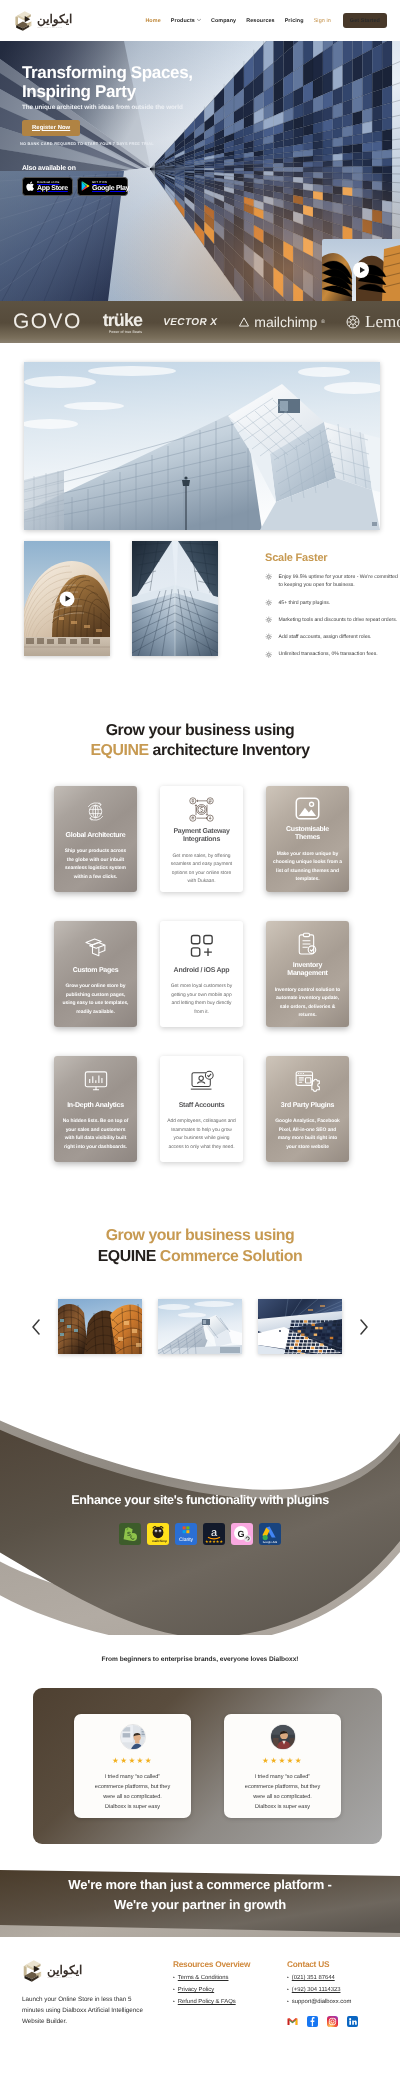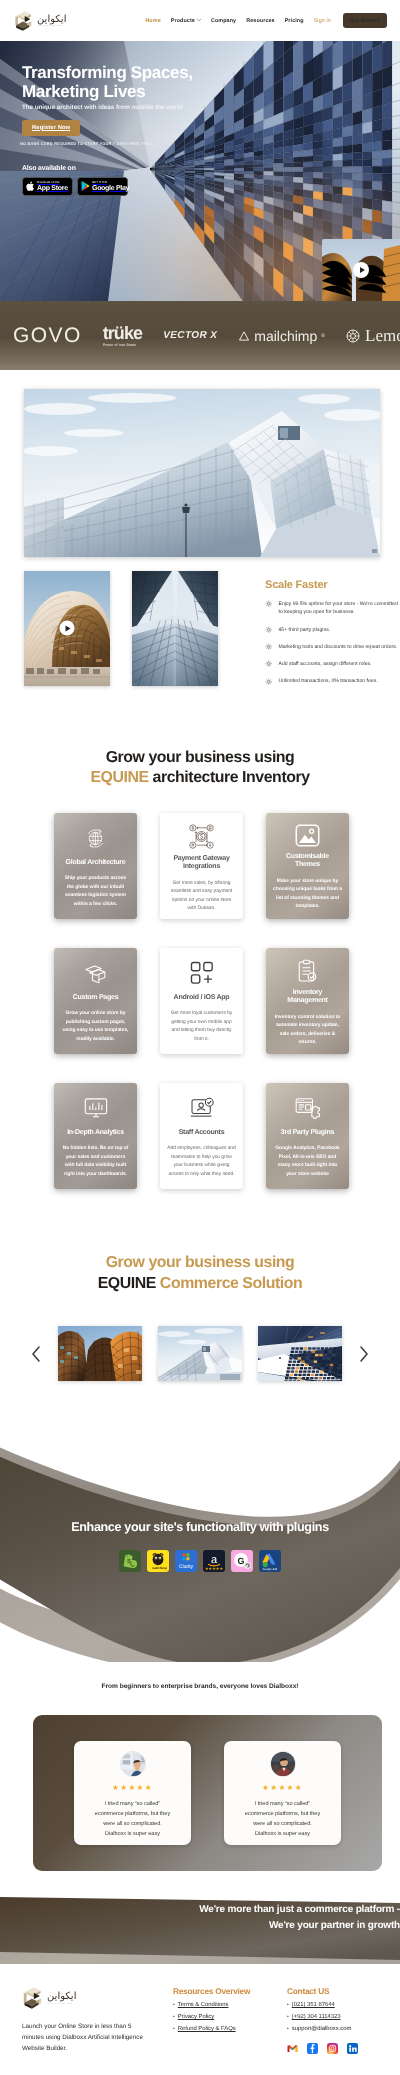--- a/index.html
+++ b/index.html
@@ -5,21 +5,21 @@
 <style>
 *{margin:0;padding:0;box-sizing:border-box}
 html,body{width:400px;background:#fff;font-family:"Liberation Sans",sans-serif;-webkit-font-smoothing:antialiased;text-rendering:geometricPrecision}
 body{width:400px;overflow-x:hidden;position:relative}
 
 
 .hdr{height:41px;display:flex;align-items:center;background:#fff;position:relative;z-index:20}
 .brand{display:flex;align-items:center;margin-left:13px}
 .brand-mark{width:21px;height:22px;display:block}
 .brand-txt{margin-left:3px;display:flex;flex-direction:column;align-items:flex-start}
-.brand-ar{font-size:10px;letter-spacing:.1px;color:#39302a;font-weight:400;direction:rtl;white-space:nowrap}
+.brand-ar{font-size:12px;letter-spacing:.1px;color:#39302a;font-weight:700;direction:rtl;white-space:nowrap}
 .brand-sub{font-size:1.28px;letter-spacing:.18px;color:#9a9087;margin-top:1.6px;white-space:nowrap}
 .nav{margin-left:auto;display:flex;align-items:center;gap:10px;margin-right:13px}
 .nav a{font-size:5.4px;color:#2b2b2b;text-decoration:none;font-weight:600;letter-spacing:.1px;white-space:nowrap}
 .nav a.active{color:#c08a3e}
 .nav a.signin{color:#c08a3e;font-weight:500}
 .chev{display:inline-block;width:4px;height:4px;margin-left:2px;vertical-align:0px}
 .btn-start{background:#48392a;color:#fff;font-size:5.5px;font-weight:700;border-radius:3px;padding:4.5px 7px;letter-spacing:0;white-space:nowrap;margin-left:2px}
 
 
 .hero{position:relative;height:260px;overflow:hidden;background:#2d3b52}
@@ -33,28 +33,28 @@
 .badges{display:flex;gap:4px;margin-top:5px}
 .badge{background:#000;border-radius:3.5px;height:19px;width:51px;display:flex;align-items:center;padding:0 3px;gap:2px;border:.5px solid #555;flex:0 0 51px}
 .badge .bl{display:flex;flex-direction:column;line-height:1;justify-content:center}
 .badge .bl b{font-size:7px;color:#fff;font-weight:600;letter-spacing:-.3px;white-space:nowrap}
 .badge .bl i{font-size:2.9px;color:#fff;font-style:normal;letter-spacing:.05px;white-space:nowrap;margin-bottom:.6px}
 .videocard{position:absolute;right:0;bottom:0;width:78px;height:62px;overflow:hidden;z-index:4;border-top-left-radius:2px}
 .playbtn{position:absolute;left:50%;top:50%;transform:translate(-50%,-50%);width:16px;height:16px;border-radius:50%;background:#fff;display:flex;align-items:center;justify-content:center}
 .playbtn i{display:block;width:0;height:0;border-left:5px solid #222;border-top:3.2px solid transparent;border-bottom:3.2px solid transparent;margin-left:2px}
 
 
-.logoband{height:69px;background:linear-gradient(180deg,#5c5242 0%,#564b3b 52%,#7a6f5b 88%,#8a8070 100%);display:flex;align-items:center;overflow:hidden}
+.logoband{height:42px;background:linear-gradient(180deg,#5c5242 0%,#564b3b 52%,#7a6f5b 88%,#8a8070 100%);display:flex;align-items:center;overflow:hidden}
 .logoband .row{display:flex;align-items:center;gap:21px;padding-left:13px;white-space:nowrap}
 .lg{color:#efece6;display:flex;align-items:center}
 
 
 .showcase{padding-top:19px}
 .sc-main{margin:0 20px 0 24px;height:168px;position:relative;overflow:hidden;box-shadow:0 1px 5px rgba(0,0,0,.22)}
-.sc-row{display:flex;margin:9px 0 0 24px;gap:22px;align-items:flex-end}
+.sc-row{display:flex;margin:9px 0 0 24px;gap:22px;align-items:center}
 .sc-thumb{width:86px;height:115px;position:relative;overflow:hidden;flex:0 0 86px;box-shadow:0 1px 4px rgba(0,0,0,.2)}
 .sc-text{margin-left:25px;padding-top:13px;width:165px}
 .sc-h{color:#c79a52;font-size:11px;font-weight:700;letter-spacing:-.2px}
 .sc-li{display:flex;gap:6px;margin-top:9px;align-items:flex-start}
 .sc-li .ic{width:7.5px;height:7.5px;flex:0 0 7.5px;margin-top:.3px}
 .sc-li p{font-size:5.1px;line-height:1.62;color:#3a3a3a;font-weight:500;letter-spacing:.0px}
 
 
 .feat{padding-top:62px}
 .sec-h{text-align:center;font-size:15.9px;line-height:1.3;font-weight:700;color:#231f1c;letter-spacing:-.45px}
@@ -91,21 +91,21 @@
 .t-sub{text-align:center;font-size:6.6px;font-weight:700;color:#2c2c2c;margin-top:7px;letter-spacing:-.02px}
 .t-panel{margin:25px 18px 0 33px;height:156px;border-radius:9px;background:linear-gradient(135deg,#4e4031 0%,#5a4d3e 30%,#8d8984 62%,#a8a8a8 100%);display:flex;align-items:center;justify-content:center;gap:33px}
 .t-card{width:117px;height:104px;background:#fdfcfa;border-radius:7px;padding:10px 12px;text-align:center;box-shadow:0 1px 4px rgba(0,0,0,.18)}
 .t-av{width:26px;height:26px;border-radius:50%;margin:0 auto;overflow:hidden;position:relative;border:.5px solid #e4e4e4}
 .stars{margin-top:6px;font-size:7.6px;color:#f2b01e;letter-spacing:1.4px}
 .t-q{font-size:5.6px;line-height:1.78;color:#3b3b3b;margin-top:8px;font-weight:500;letter-spacing:-.05px;width:80px;margin-left:auto;margin-right:auto}
 
 
 .ctaband{position:relative;height:80px;margin-top:13px}
 .ctaband svg{position:absolute;inset:0}
-.cta-t{position:absolute;left:0;right:0;top:18px;text-align:right;color:#fff;font-size:10px;line-height:1.55;font-weight:700;letter-spacing:-.18px;z-index:3}
+.cta-t{position:absolute;left:0;right:0;top:18px;text-align:center;color:#fff;font-size:13px;line-height:1.55;font-weight:700;letter-spacing:-.18px;z-index:3}
 
 
 .footer{display:flex;padding:22px 0 19px 22px;gap:0}
 .f-col1{width:151px}
 .f-brand{display:flex;align-items:center}
 .f-brand .brand-mark{width:23px;height:24px;margin-left:-1px}
 .f-p{font-size:6.3px;line-height:1.75;color:#2f2f2f;margin-top:11px;font-weight:500;letter-spacing:-.02px;width:132px}
 .f-col2{width:114px}
 .f-col3{width:113px}
 .f-h{font-size:8.3px;font-weight:700;color:#d08a3e;letter-spacing:-.25px}
@@ -884,21 +884,21 @@
             <path d="M0,178 L115,145"></path>
             <path d="M0,200 L113,153"></path>
             <path d="M0,224 L111,162"></path>
             <path d="M0,250 L109,172"></path>
       </g>
       <rect width="400" height="260" fill="url(#hgVeil)"></rect>
       </g>
     </svg>
   </div>
   <div class="hero-inner">
-    <h1 class="h1"><span>Transforming Spaces,</span><br><span>Marketing Lives</span></h1>
+    <h1 class="h1"><span>Transforming Spaces,</span><br><span>Inspiring Party</span></h1>
     <div class="hsub">The unique architect with ideas from outside the world</div>
     <a href="#" class="btn-reg">Register Now</a>
     <div class="hnote">NO BANK CARD REQUIRED TO START YOUR 7 DAYS FREE TRIAL</div>
     <div class="avail">Also available on</div>
     <div class="badges">
       <a href="#" class="badge">
         <svg width="9" height="10.6" viewBox="0 0 22 26" style="flex:0 0 9px">
             <path d="M16.4 13.6c0-3 2.4-4.4 2.5-4.5-1.4-2-3.5-2.3-4.2-2.3-1.8-.2-3.5 1-4.4 1-.9 0-2.3-1-3.8-1-2 0-3.8 1.1-4.8 2.9-2 3.5-.5 8.8 1.5 11.7 1 1.4 2.1 3 3.6 2.9 1.5-.1 2-.9 3.8-.9s2.3.9 3.8.9c1.6 0 2.6-1.4 3.5-2.9 1.1-1.6 1.6-3.2 1.6-3.3-.1 0-3.1-1.2-3.1-4.5zM13.6 4.9c.8-1 1.3-2.4 1.2-3.8-1.2.1-2.7.8-3.5 1.8-.7.9-1.4 2.3-1.2 3.7 1.3.1 2.7-.7 3.5-1.7z" fill="#fff"></path>
           </svg>
         <span class="bl">
@@ -953,21 +953,21 @@
     </svg>
     <div class="playbtn">
         <i></i>
       </div>
   </div>
 </section>
 
 <section class="logoband">
   <div class="row">
     <span class="lg" style="font-size:21px;font-weight:400;letter-spacing:1.4px;font-family:'Liberation Sans',sans-serif;">GOVO</span>
-    <span class="lg" style="flex-direction:column;align-items:flex-start;">
+    <span class="lg" style="flex-direction:column;align-items:flex-end;">
       <span style="font-size:18px;font-weight:700;letter-spacing:-.9px;line-height:1;">trüke</span>
       <span style="font-size:3.6px;letter-spacing:.1px;margin-top:1px;">Power of true Beats</span>
     </span>
     <span class="lg" style="font-size:10px;font-weight:700;font-style:italic;letter-spacing:.4px;">VECTOR X</span>
     <span class="lg" style="font-size:14px;gap:4px;font-weight:400;">
       <svg width="12" height="10" viewBox="0 0 12 11">
           <path d="M6 1 L11 10 L1 10 Z" fill="none" stroke="#efece6" stroke-width="1.1"></path>
         </svg>
       <span>mailchimp</span>
         <span style="font-size:5px;vertical-align:super;">®</span>

